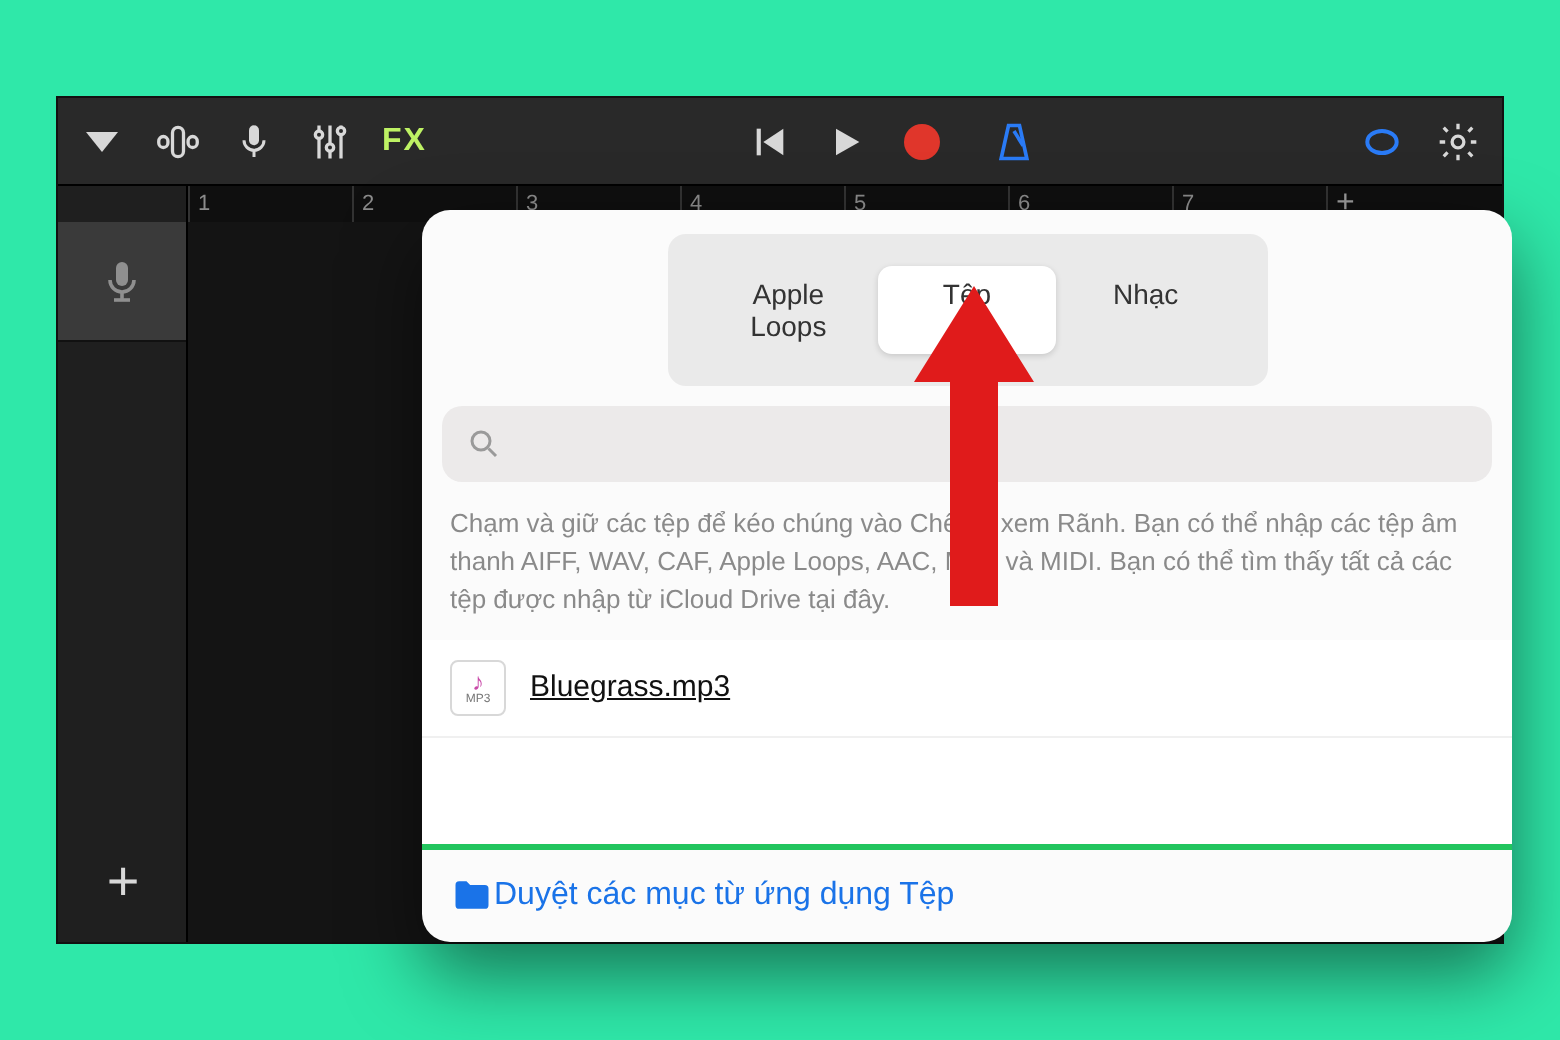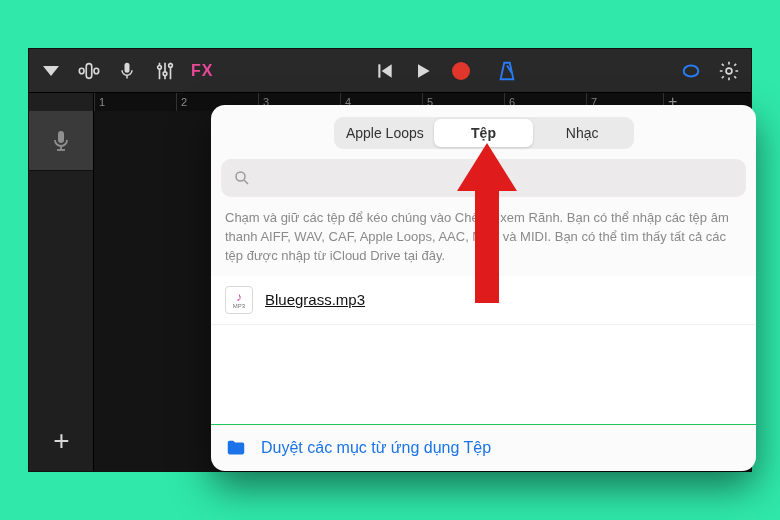--- a/index.html
+++ b/index.html
@@ -28,21 +28,21 @@
   
   .toolbar {
     position: absolute;
     left: 0; top: 0; right: 0;
     height: 44px;
     background: #292929;
     display: flex;
     align-items: center;
     gap: 14px;
     padding: 0 10px;
-    color: #ec4899;
+    color: #bef264;
     border-bottom: 1px solid #000;
   }
   .toolbar .group { display: flex; align-items: center; gap: 14px; }
   .toolbar .spacer { flex: 1; }
   .ico { display: inline-flex; align-items: center; justify-content: center; width: 24px; height: 24px; color: #d8d8d8; }
   .ico.blue { color: #2a7bf6; }
   .fx { font-size: 16px; font-weight: 600; letter-spacing: 1px; }
   .rec { width: 18px; height: 18px; border-radius: 50%; background: #e0362b; }
   .tri-down { width: 0; height: 0; border-left: 8px solid transparent; border-right: 8px solid transparent; border-top: 10px solid #d8d8d8; }
   
@@ -95,36 +95,36 @@
     overflow: hidden;
     height: 366px;
     display: flex;
     flex-direction: column;
   }
   .segmented {
     margin: 12px auto 10px;
     display: flex;
     background: #eaeaea;
     border-radius: 9px;
-    padding: 2px;
+    padding: 16px;
     width: 300px;
   }
   .segmented .seg {
     flex: 1;
     text-align: center;
     font-size: 14px;
     padding: 6px 8px;
     color: #333;
     border-radius: 7px;
     cursor: pointer;
   }
   .segmented .seg.active {
     background: #fff;
     box-shadow: 0 1px 3px rgba(0,0,0,0.15);
-    font-weight: 700;
+    font-weight: 400;
   }
   .searchbar {
     margin: 0 10px;
     background: #eceaea;
     border-radius: 10px;
     height: 38px;
     display: flex;
     align-items: center;
     padding: 0 12px;
     color: #9a9a9a;
@@ -159,23 +159,22 @@
     font-size: 6px;
     color: #b94aa9;
     background: #fff;
   }
   .file-thumb .note { color: #c94aa9; font-size: 12px; line-height: 1; }
   .file-thumb .ext { font-size: 6px; color: #777; }
   .file-name { font-size: 15px; color: #111; text-decoration: underline; }
   .browse-row {
     display: flex;
     align-items: center;
-    gap: 14px;
     padding: 12px 14px;
-    border-top: 1px solid #22c55e;
+    border-top: 3px solid #22c55e;
     color: #1a73e8;
   }
   .folder-icon { color: #1a73e8; }
   .browse-text { font-size: 16px; }
   
   .red-arrow {
     position: absolute;
     left: 428px;
     top: 94px;
     width: 60px;

